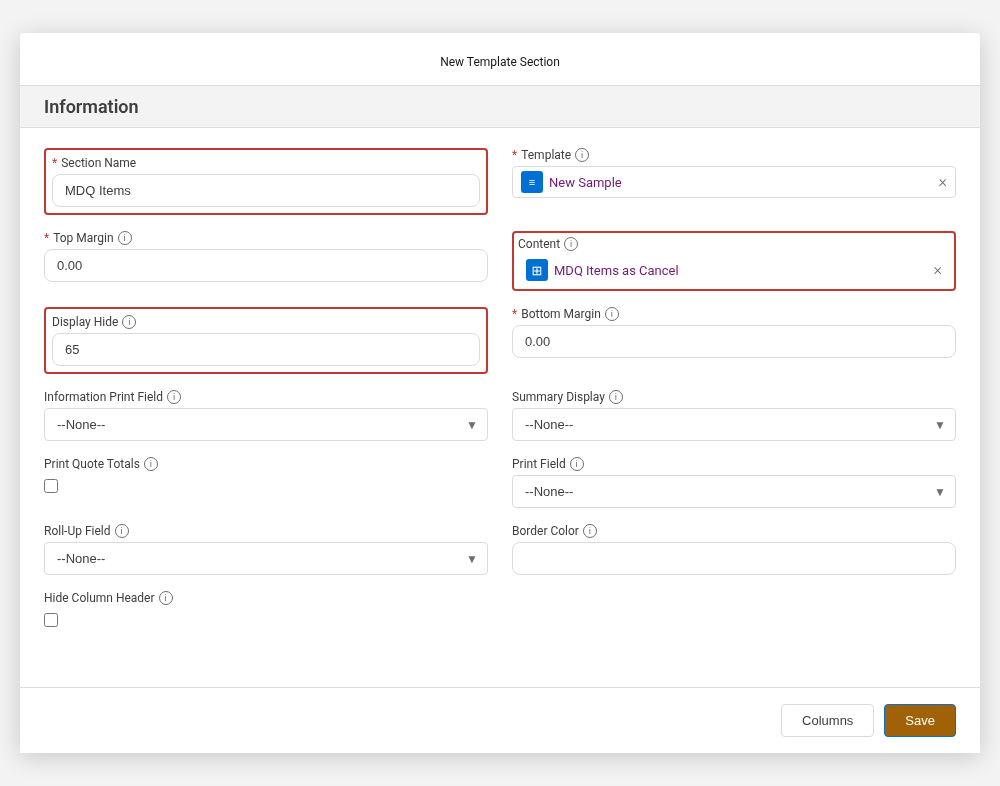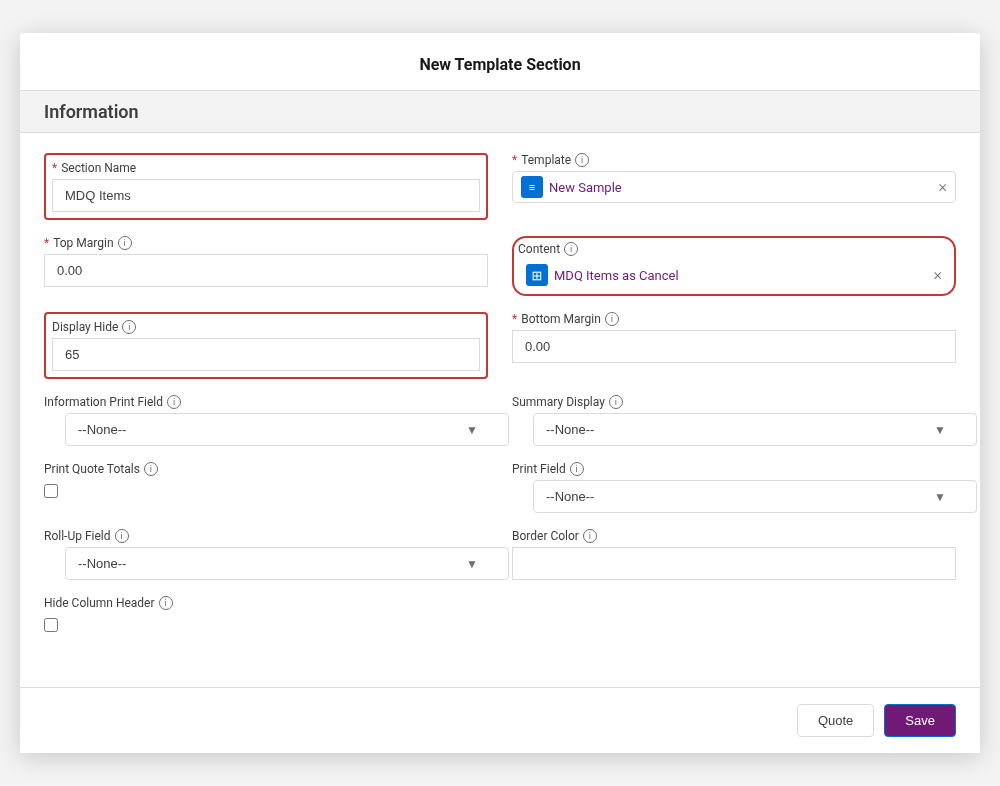--- a/index.html
+++ b/index.html
@@ -18,22 +18,22 @@
       width: 960px;
       min-height: 720px;
       border-radius: 4px;
       box-shadow: 0 4px 24px rgba(0,0,0,0.18);
       display: flex;
       flex-direction: column;
     }
     .modal-title {
       text-align: center;
       padding: 22px 8px 16px;
-      font-size: 16px;
-      font-weight: 700;
+      font-size: 12px;
+      font-weight: 400;
       color: #181818;
     }
     .section-header {
       background: #f3f3f3;
       border-top: 1px solid #ddd;
       border-bottom: 1px solid #ddd;
       padding: 10px 24px;
       font-size: 18px;
       font-weight: 600;
       color: #3e3e3c;
@@ -71,21 +71,21 @@
       height: 14px;
       border-radius: 50%;
       border: 1px solid #706e6b;
       color: #706e6b;
       font-size: 9px;
       cursor: help;
       font-style: normal;
     }
     .form-input {
       border: 1px solid #dddbda;
-      border-radius: 0;
+      border-radius: 8px;
       padding: 8px 12px;
       font-size: 13px;
       color: #3e3e3c;
       outline: none;
       width: 100%;
     }
     .select-wrapper {
       position: relative;
     }
     .select-wrapper select {
@@ -93,21 +93,20 @@
       -webkit-appearance: none;
       border: 1px solid #dddbda;
       border-radius: 4px;
       padding: 8px 32px 8px 12px;
       font-size: 13px;
       color: #3e3e3c;
       width: 100%;
       background: #fff;
       outline: none;
       cursor: pointer;
-      margin-left: 21px;
     }
     .select-arrow {
       position: absolute;
       right: 10px;
       top: 50%;
       transform: translateY(-50%);
       pointer-events: none;
       color: #706e6b;
       font-size: 12px;
     }
@@ -168,35 +167,35 @@
       padding: 8px 20px;
       border-radius: 4px;
       font-size: 13px;
       cursor: pointer;
       border: 1px solid #dddbda;
       background: #fff;
       color: #3e3e3c;
       font-weight: 400;
     }
     .btn-primary {
-      background: #701a75;
+      background: #a16207;
       color: #fff;
       border-color: #0070d2;
     }
     .input-box-highlighted {
       border: 2px solid #c23934;
       border-radius: 4px;
       padding: 6px;
     }
     .input-box-highlighted .form-input {
       border: 1px solid #dddbda;
     }
     .chip-container-highlighted {
       border: 2px solid #c23934;
-      border-radius: 14px;
+      border-radius: 4px;
       padding: 4px;
     }
     .chip-container-highlighted .chip-input {
       border: 0;
     }
   </style>
 </head>
 <body>
 
 <div class="modal">
@@ -356,16 +355,16 @@
         <div class="checkbox-group">
           <input type="checkbox" style="">
         </div>
       </div>
       <div class="form-group"></div>
     </div>
 
   </div>
 
   <div class="footer">
-    <button class="btn">Quote</button>
+    <button class="btn">Columns</button>
     <button class="btn btn-primary">Save</button>
   </div>
 </div>
 
 </body></html>

